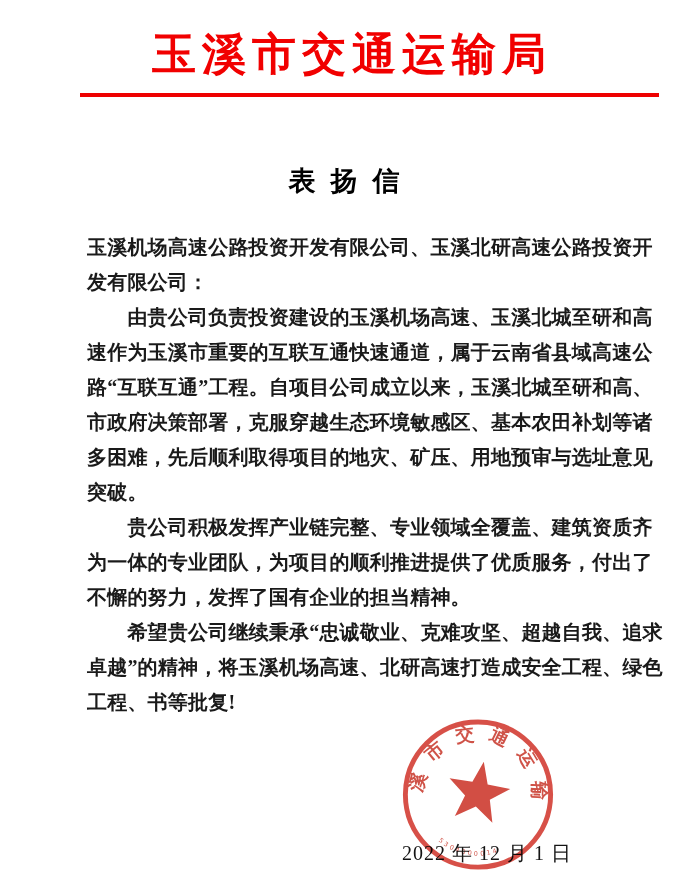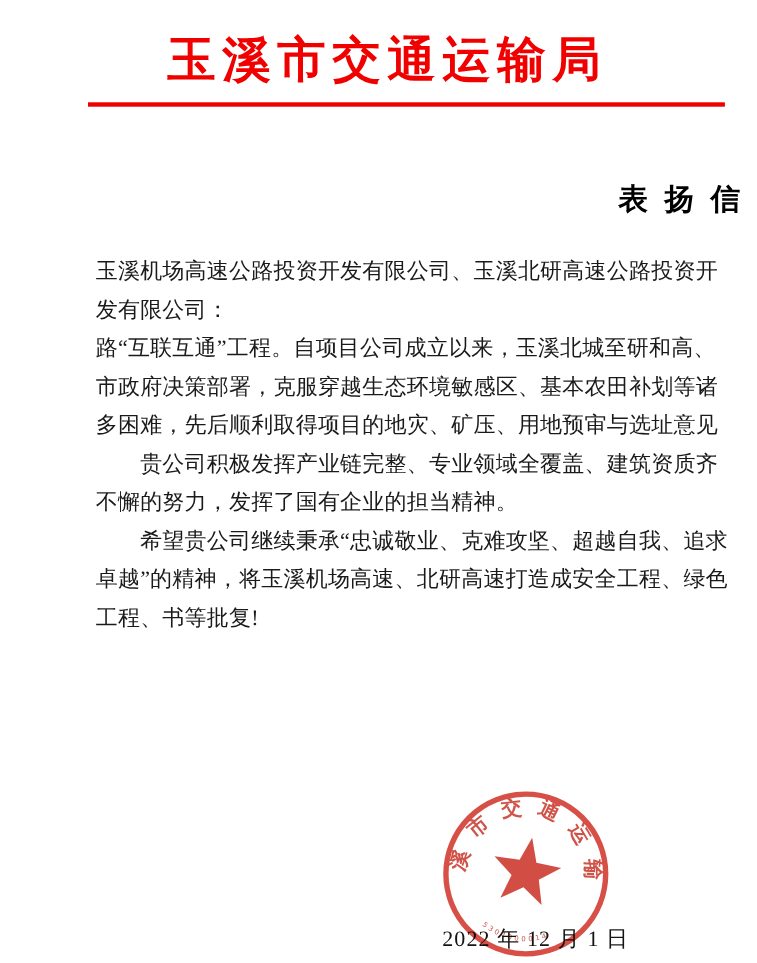--- a/index.html
+++ b/index.html
@@ -11,27 +11,27 @@
     position:absolute; top:26px; left:0; width:100%; box-sizing:border-box;
     padding-left:16px; text-align:center;
     color:#f10000; font-size:44px; font-weight:bold; letter-spacing:6px;
     line-height:58px; white-space:nowrap;
   }
   .red-rule {
     position:absolute; left:80px; top:93px; width:579px; height:4px;
     background:#ee0000;
   }
   .letter-title {
-    position:absolute; top:163px; left:0; width:100%; text-align:right;
+    position:absolute; top:163px; left:0; width:100%; text-align:center;
     color:#000000; font-size:27px; font-weight:bold;
     letter-spacing:15px; text-indent:15px; white-space:nowrap;
   }
   .body {
     position:absolute; left:87px; top:230px; width:566px;
-    font-size:20px; color:#1a1a1a;
+    font-size:20px; color:#1a1a1a;font-weight:bold;
   }
   .line {
     height:35px; line-height:35px; white-space:pre; letter-spacing:0.2px;
     overflow:visible;
   }
   .date {
     position:absolute; left:402px; top:840px; z-index:1;
     font-size:20px; color:#141414; letter-spacing:1px; white-space:pre;
   }
   .seal {
@@ -46,24 +46,28 @@
 
   <div class="org-title">玉溪市交通运输局</div>
 
   <div class="red-rule"></div>
 
   <div class="letter-title">表扬信</div>
 
   <div class="body" id="body-lines">
       <div class="line">玉溪机场高速公路投资开发有限公司、玉溪北研高速公路投资开</div>
       <div class="line">发有限公司：</div>
+      <div class="line">　　由贵公司负责投资建设的玉溪机场高速、玉溪北城至研和高</div>
+      <div class="line">速作为玉溪市重要的互联互通快速通道，属于云南省县域高速公</div>
       <div class="line">路“互联互通”工程。自项目公司成立以来，玉溪北城至研和高、</div>
       <div class="line">市政府决策部署，克服穿越生态环境敏感区、基本农田补划等诸</div>
       <div class="line">多困难，先后顺利取得项目的地灾、矿压、用地预审与选址意见</div>
+      <div class="line">突破。</div>
       <div class="line">　　贵公司积极发挥产业链完整、专业领域全覆盖、建筑资质齐</div>
+      <div class="line">为一体的专业团队，为项目的顺利推进提供了优质服务，付出了</div>
       <div class="line">不懈的努力，发挥了国有企业的担当精神。</div>
       <div class="line">　　希望贵公司继续秉承“忠诚敬业、克难攻坚、超越自我、追求</div>
       <div class="line">卓越”的精神，将玉溪机场高速、北研高速打造成安全工程、绿色</div>
       <div class="line">工程、书等批复!</div>
     </div>
 
   <div class="date">2022 年 12 月 1 日</div>
 
   <svg class="seal" viewBox="0 0 160 160" xmlns="http://www.w3.org/2000/svg">
     <defs>

